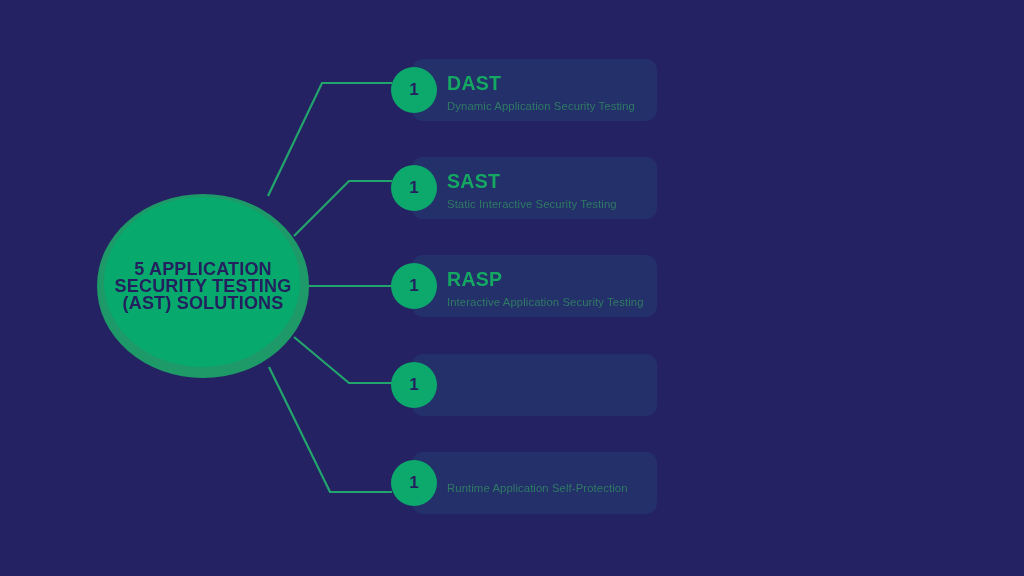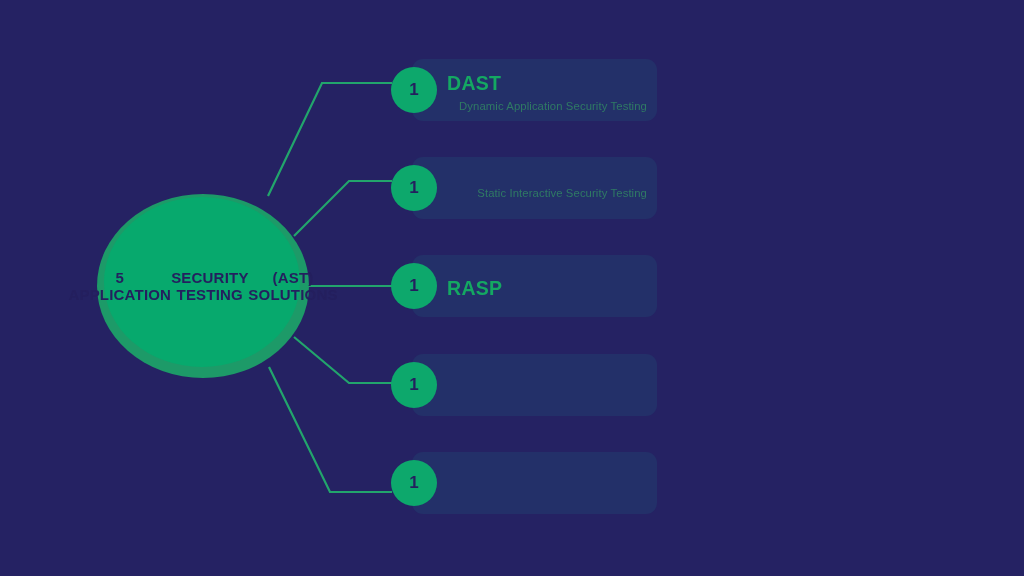--- a/index.html
+++ b/index.html
@@ -55,25 +55,26 @@
     border-radius: 50%;
     background: #07a96d;
   }
   #hub-label {
     position: absolute;
     left: 0;
     top: 0;
     width: 212px;
     height: 184px;
     display: flex;
+    flex-direction: column;
     align-items: center;
     justify-content: center;
     text-align: center;
     color: #241f5e;
-    font-size: 15px;
+    font-size: 18px;
     font-weight: bold;
     letter-spacing: 0.2px;
     line-height: 17px;
     text-transform: uppercase;
   }
 
   
   .item {
     position: absolute;
     left: 391px;
@@ -120,21 +121,20 @@
     font-weight: bold;
     letter-spacing: 0.3px;
     line-height: 22px;
   }
   .card-sub {
     margin-top: 5px;
     color: #2f7a64;
     font-size: 11.3px;
     line-height: 14px;
     letter-spacing: 0.1px;
-    text-align: right;
   }
 </style>
 </head>
 <body>
 
 <div id="stage">
 
   <svg id="connectors" viewBox="0 0 1024 576" width="1024" height="576" aria-hidden="true">
     <g fill="none" stroke="#22a56c" stroke-width="2.2" stroke-linecap="butt" stroke-linejoin="miter">
       <path d="M 268 196 L 322 83 L 392 83"></path>
@@ -161,37 +161,40 @@
     <div class="card-text">
       <div class="card-title">DAST</div>
       <div class="card-sub">Dynamic Application Security Testing</div>
     </div>
   </div>
 
   <div class="item" style="top:157px;">
     <div class="card"></div>
     <div class="badge">1</div>
     <div class="card-text">
+      <div class="card-title">SAST</div>
       <div class="card-sub">Static Interactive Security Testing</div>
     </div>
   </div>
 
   <div class="item" style="top:255px;">
     <div class="card"></div>
     <div class="badge">1</div>
     <div class="card-text">
       <div class="card-title">RASP</div>
+      <div class="card-sub">Interactive Application Security Testing</div>
     </div>
   </div>
 
   <div class="item" style="top:354px;">
     <div class="card"></div>
     <div class="badge">1</div>
   </div>
 
   <div class="item" style="top:452px;">
     <div class="card"></div>
     <div class="badge">1</div>
     <div class="card-text">
+      <div class="card-sub">Runtime Application Self-Protection</div>
     </div>
   </div>
 
 </div>
 
 </body></html>

